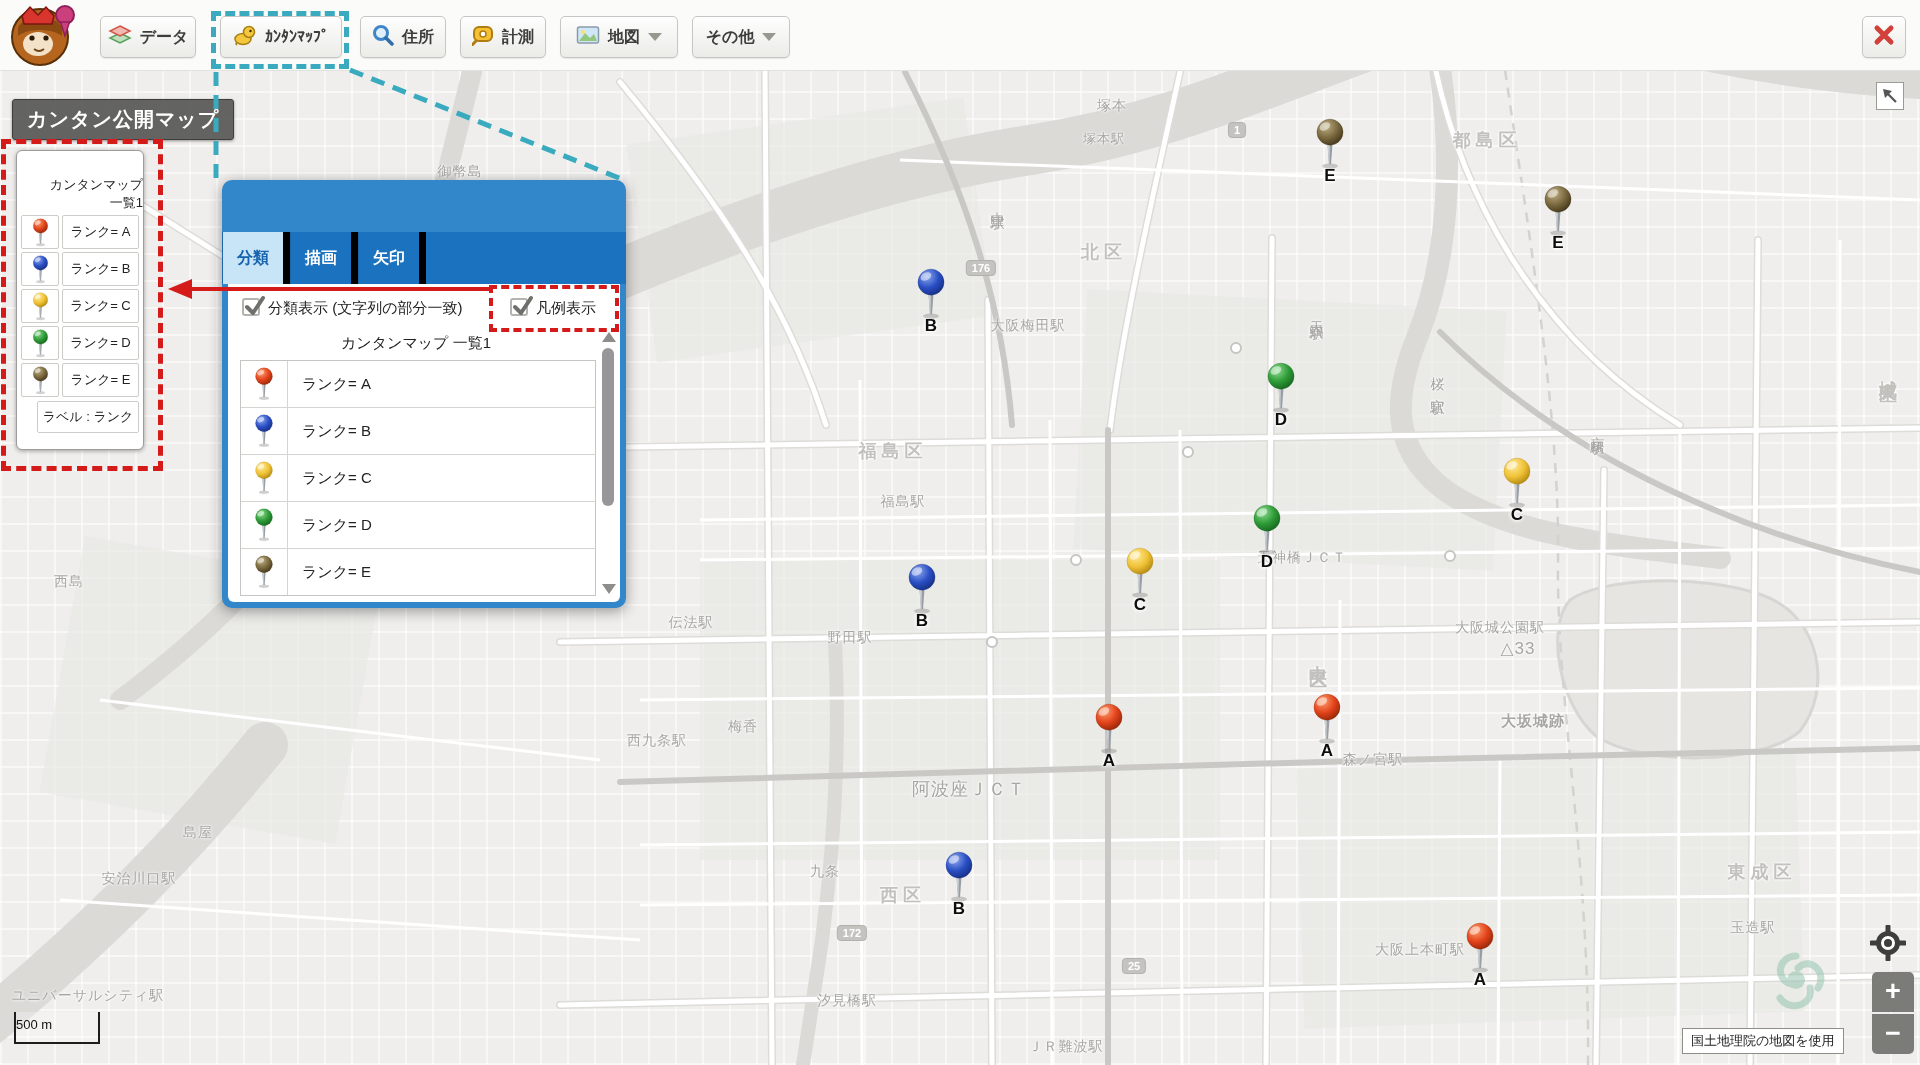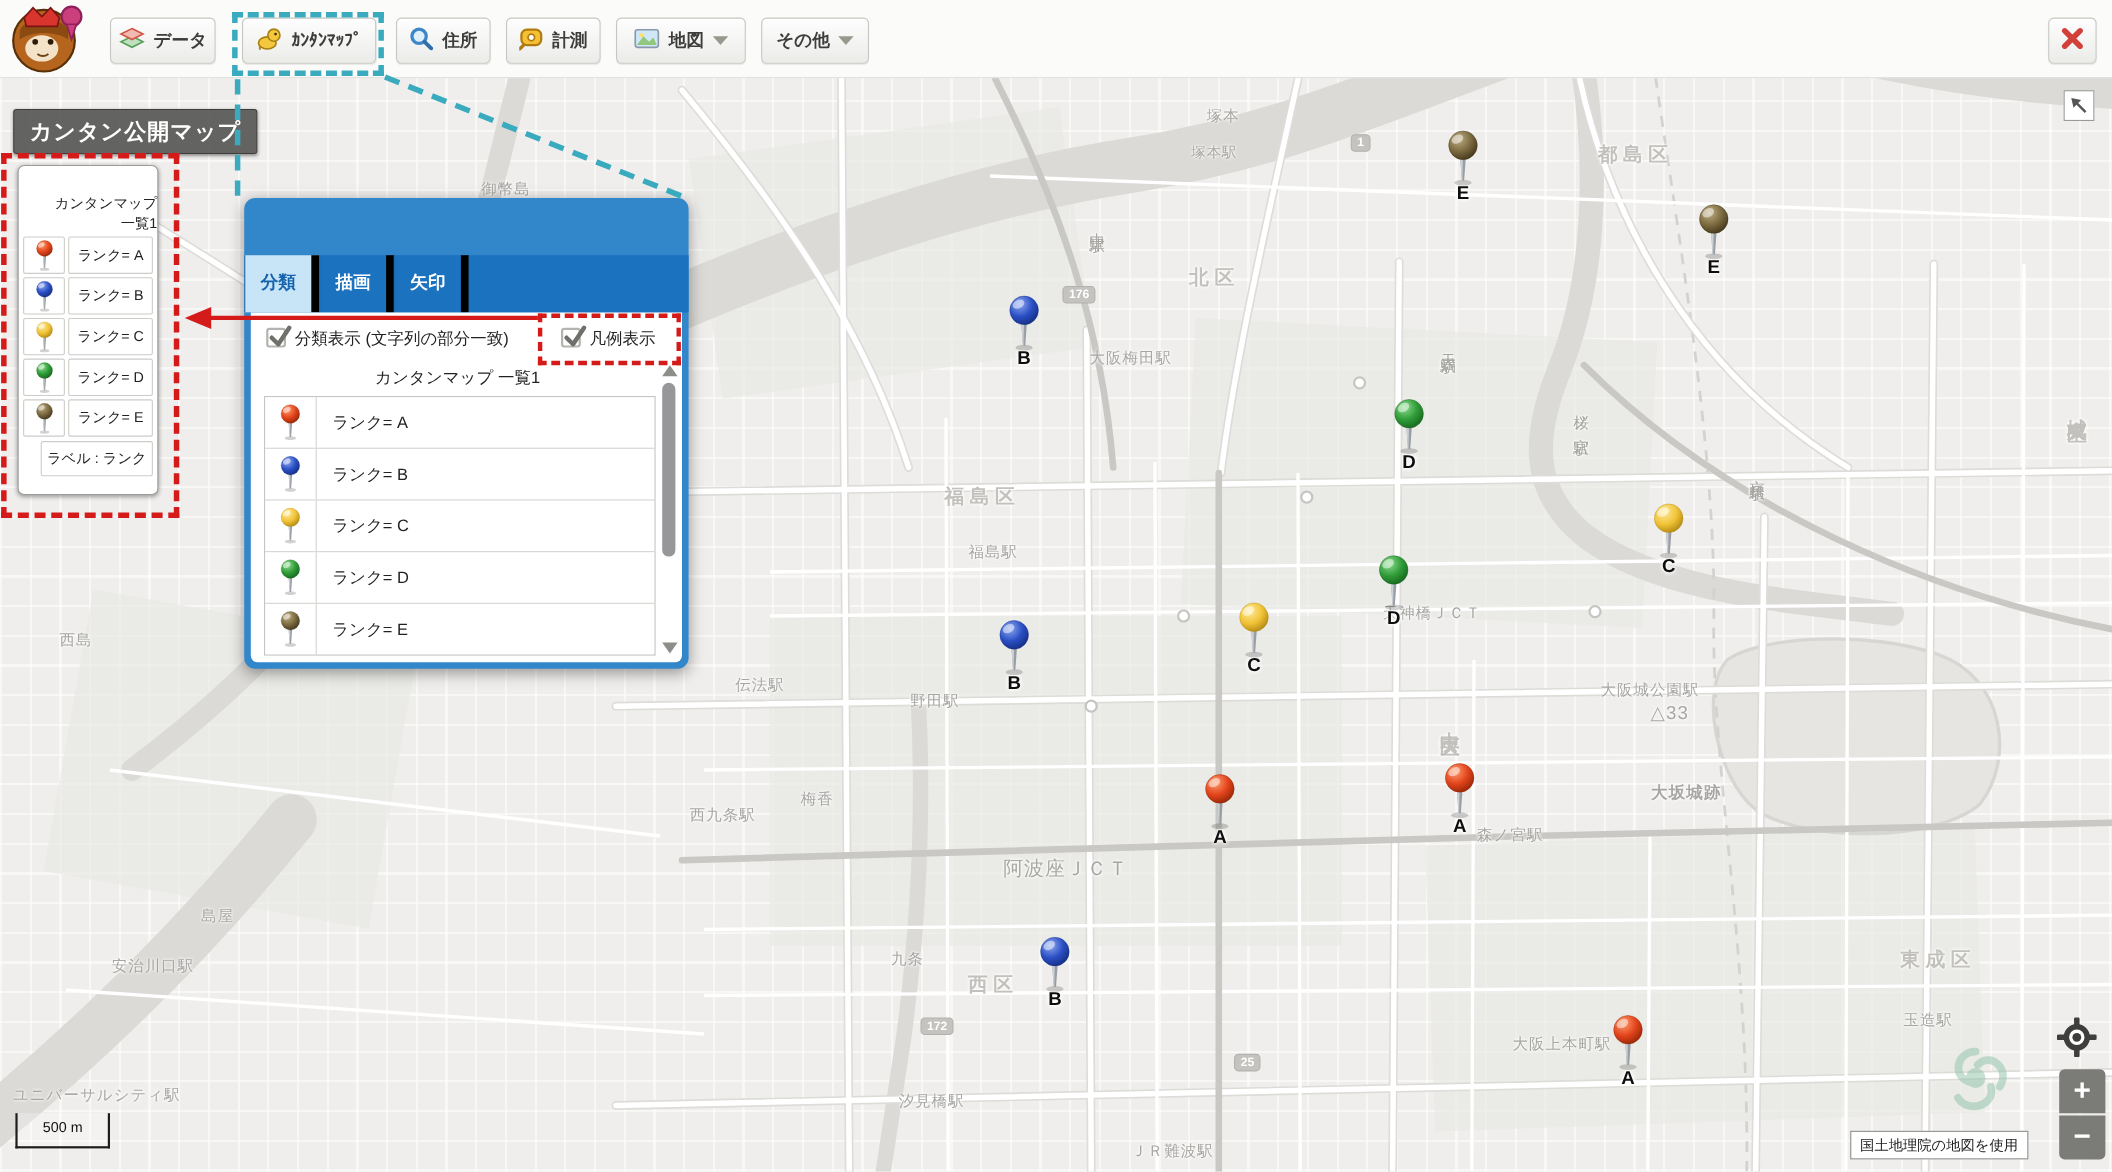--- a/index.html
+++ b/index.html
@@ -89,21 +89,21 @@
   #scroll-thumb{position:absolute;left:2px;top:16px;width:12px;height:158px;background:#97979a;
        border-radius:6px;cursor:pointer;}
 
   
   .dash-box{position:absolute;box-sizing:border-box;z-index:45;pointer-events:none;}
   #ann-svg{position:absolute;left:0;top:0;z-index:60;pointer-events:none;}
 
   
   #scalebar{position:absolute;left:14px;top:1012px;width:82px;height:30px;z-index:12;
         border-left:2px solid #1d1d1d;border-right:2px solid #1d1d1d;border-bottom:2px solid #1d1d1d;
-        text-align:center;font-size:13px;color:#111;line-height:26px;background:rgba(255,255,255,.25);}
+        text-align:left;font-size:13px;color:#111;line-height:26px;background:rgba(255,255,255,.25);}
   #attribution{position:absolute;left:1682px;top:1028px;z-index:12;background:#fff;
         border:1px solid #8d8d8a;font-size:13px;color:#222;padding:3px 8px;}
   #zoom-stack{position:absolute;left:1872px;top:972px;width:42px;z-index:12;}
   .zoom-btn{width:42px;height:40px;background:#7b7b78;color:#fff;font-size:27px;font-weight:bold;
         text-align:center;line-height:38px;cursor:pointer;}
   #zoom-in{border-radius:5px 5px 0 0;margin-bottom:2px;}
   #zoom-out{border-radius:0 0 5px 5px;}
   #crosshair-btn{position:absolute;left:1870px;top:925px;width:36px;height:36px;z-index:12;cursor:pointer;}
   #expand-btn{position:absolute;left:1876px;top:82px;width:28px;height:28px;z-index:12;background:#fff;
         border:1px solid #9a9a97;box-sizing:border-box;cursor:pointer;display:flex;align-items:center;justify-content:center;}

